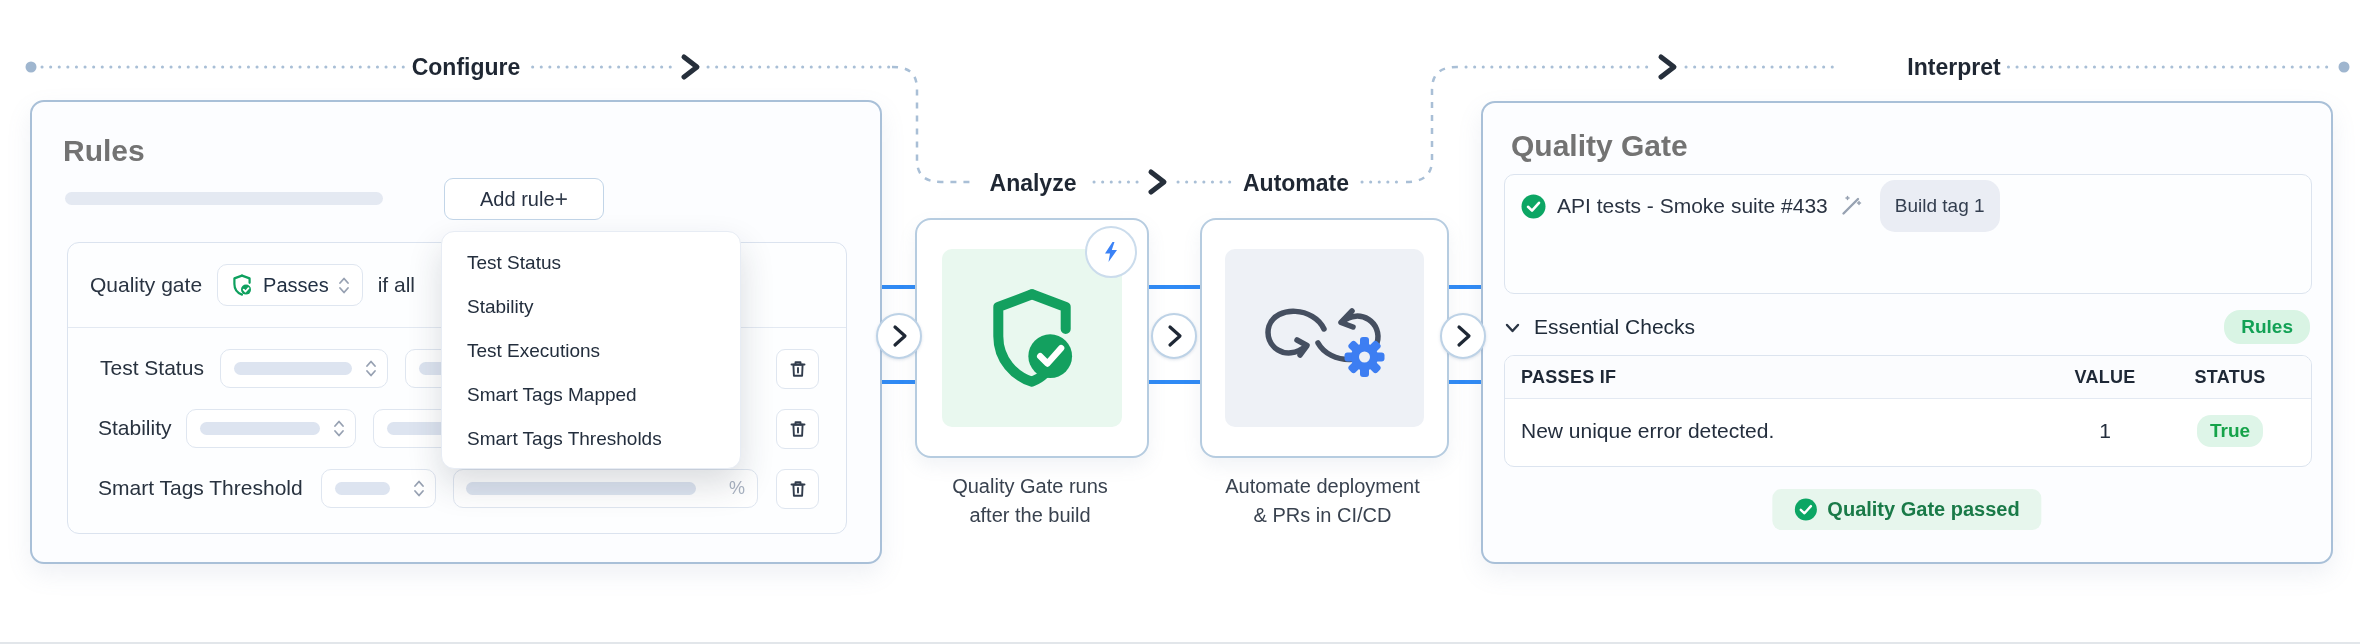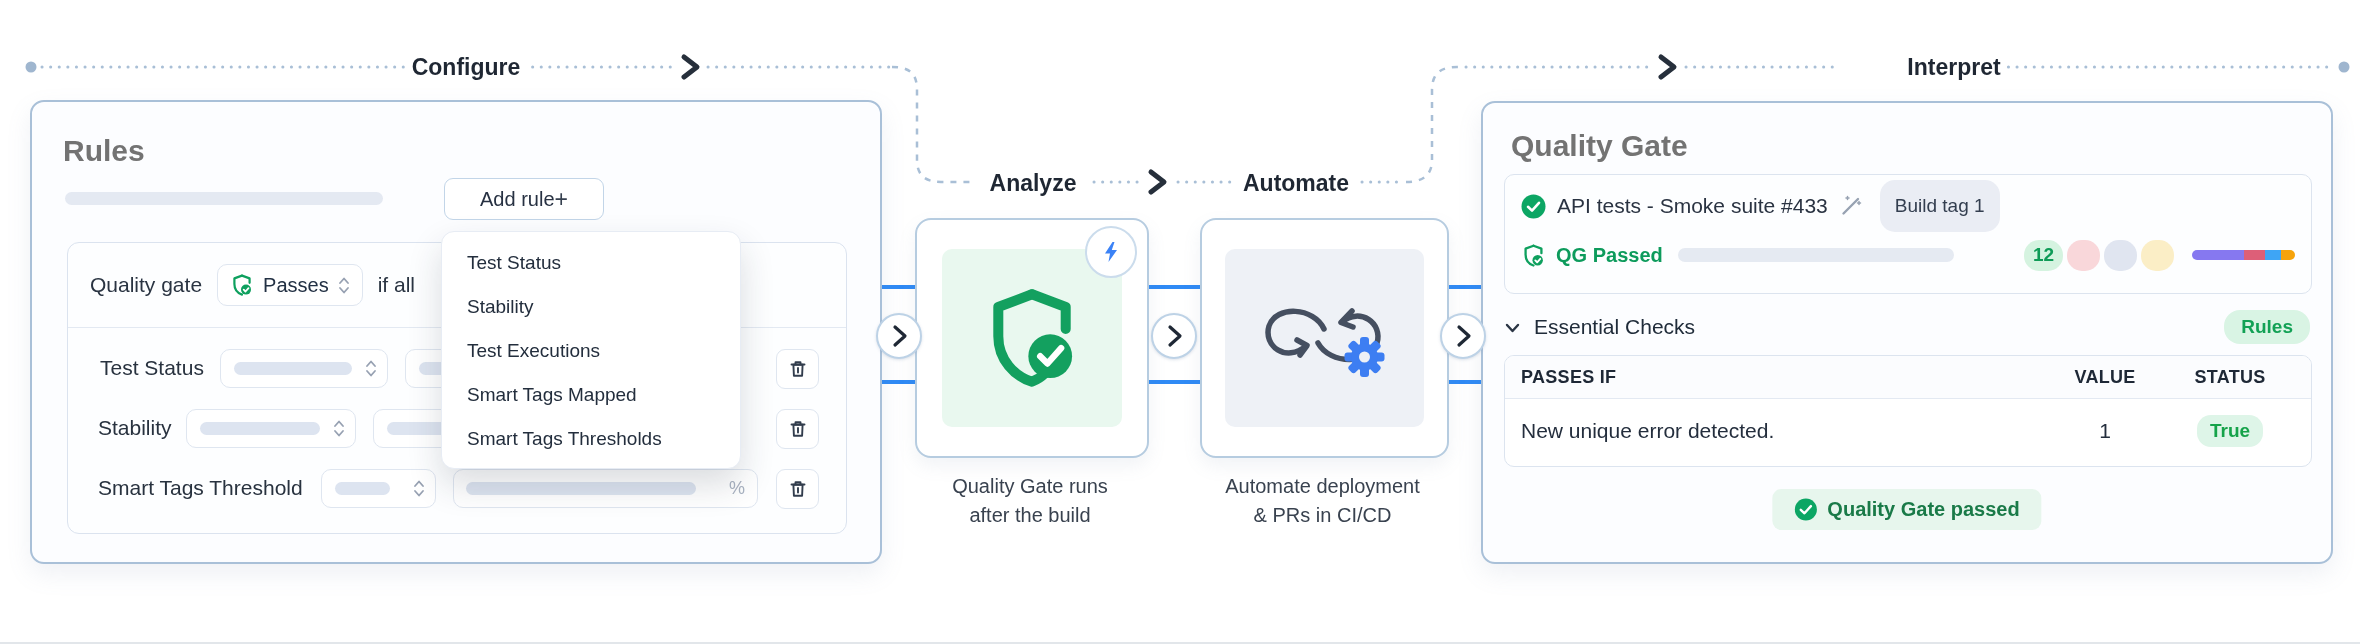--- a/index.html
+++ b/index.html
@@ -278,40 +278,20 @@
         <polyline points="7,12.8 11,16.6 18,8.8" stroke="#fff" stroke-width="2.6" fill="none" stroke-linecap="round" stroke-linejoin="round"></polyline>
       </svg>
       <span class="build-name">API tests - Smoke suite #433</span>
       <svg width="24" height="24" viewBox="0 0 24 24" fill="none" stroke="#97a2b2" stroke-width="2.4" stroke-linecap="round">
         <path d="M4.5 19.5 L19 5"></path>
           <path d="M20 7.5 v3 M18.5 9 h3" stroke-width="1.5"></path>
           <path d="M8.5 2.5 v3 M7 4 h3" stroke-width="1.5"></path>
       </svg>
       <span class="tag-pill">Build tag 1</span>
     </div>
-    <div class="build-row2">
-      <svg width="25" height="25" viewBox="0 0 24 24" fill="none">
-        <path d="M12 2.6 L4.4 5.4 V11 C4.4 16.4 7.8 20.2 12 21.6" stroke="#0ea05e" stroke-width="2.2" stroke-linecap="round" stroke-linejoin="round"></path>
-        <path d="M12 2.6 L19.6 5.4 V9.8" stroke="#0ea05e" stroke-width="2.2" stroke-linecap="round" stroke-linejoin="round"></path>
-        <circle cx="16" cy="16.6" r="5" fill="#0ea05e"></circle>
-        <polyline points="13.7,16.7 15.5,18.5 18.5,15.2" stroke="#fff" stroke-width="1.8" fill="none" stroke-linecap="round" stroke-linejoin="round"></polyline>
-      </svg>
-      <span class="qg-status">QG Passed</span>
-      <span class="gray-bar"></span>
-      <span class="count-pill">12</span>
-      <span class="dot-pill" style="background:#f9d7da"></span>
-      <span class="dot-pill" style="background:#e0e5f0"></span>
-      <span class="dot-pill" style="background:#fbeec6"></span>
-      <span class="seg-bar">
-        <span style="width:50%;background:#8678f0"></span>
-        <span style="width:21%;background:#dd5f78"></span>
-        <span style="width:15%;background:#3ea5f5"></span>
-        <span style="width:14%;background:#f6a30b"></span>
-      </span>
-    </div>
   </div>
 
   <div class="essential-row">
     <svg width="17" height="17" viewBox="0 0 17 17">
         <polyline points="3,6 8.5,12 14,6" stroke="#2b3645" stroke-width="2.4" fill="none" stroke-linecap="round" stroke-linejoin="round"></polyline>
       </svg>
     <span class="essential-label">Essential Checks</span>
     <span class="passed-pill">Rules</span>
   </div>
 

